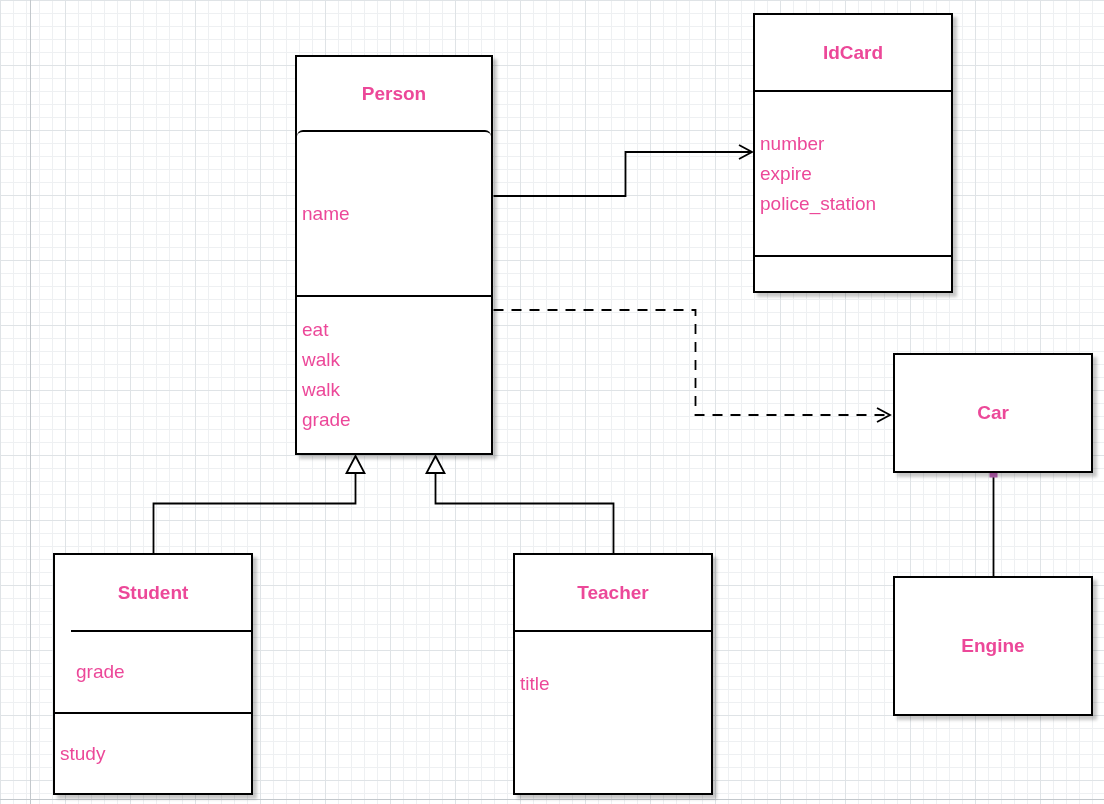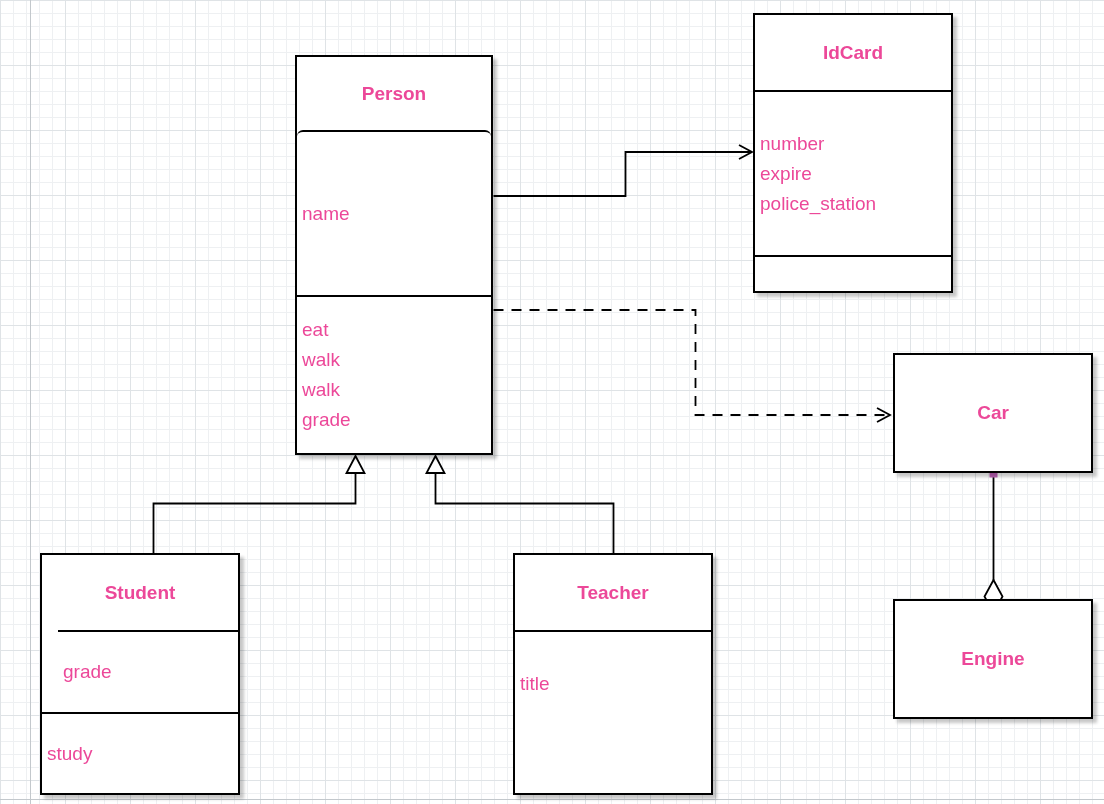--- a/index.html
+++ b/index.html
@@ -63,22 +63,22 @@
   .single .uml-header { flex: 1 1 auto; }
 
   
   #class-person  { left: 295px; top: 55px;  width: 198px; height: 400px; }
   #class-person  .uml-header { height: 73px; }
   #class-person  .attrs { height: 165px; border-radius: 6px; }
   #class-idcard  { left: 753px; top: 13px;  width: 200px; height: 280px; }
   #class-idcard  .uml-header { height: 75px; }
   #class-idcard  .attrs { height: 165px; }
   #class-car     { left: 893px; top: 353px; width: 200px; height: 120px; }
-  #class-engine  { left: 893px; top: 599px; width: 200px; height: 120px; }
-  #class-student { left: 40px;  top: 553px; width: 200px; height: 242px; }
+  #class-engine  { left: 893px; top: 576px; width: 200px; height: 140px; }
+  #class-student { left: 53px;  top: 553px; width: 200px; height: 242px; }
   #class-student .uml-header { height: 75px; }
   #class-student .attrs { height: 82px; margin-left: 16px; }
   #class-teacher { left: 513px; top: 553px; width: 200px; height: 242px; }
   #class-teacher .uml-header { height: 75px; }
   #class-teacher .attrs { height: 106px; }
 
   .edge-line { stroke: #000; stroke-width: 1.8; fill: none; }
   .edge-dashed { stroke-dasharray: 10 8; }
   .open-arrow { stroke: #000; stroke-width: 1.8; fill: none; }
   .hollow { stroke: #000; stroke-width: 1.8; fill: #ffffff; }

